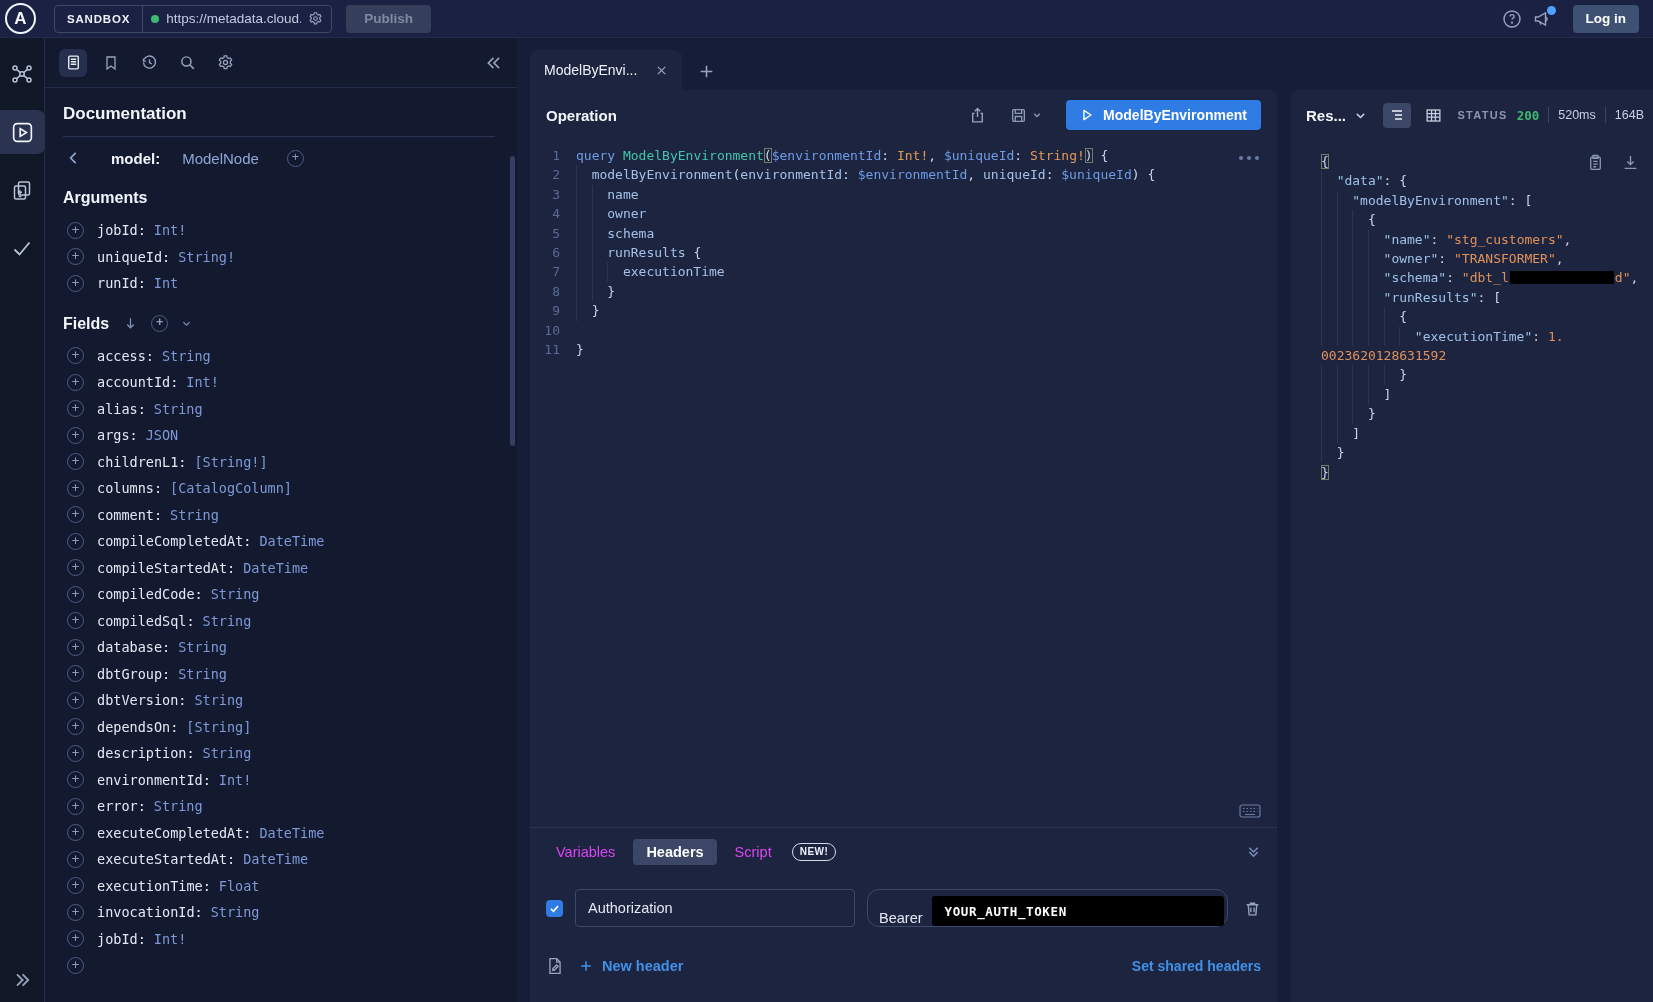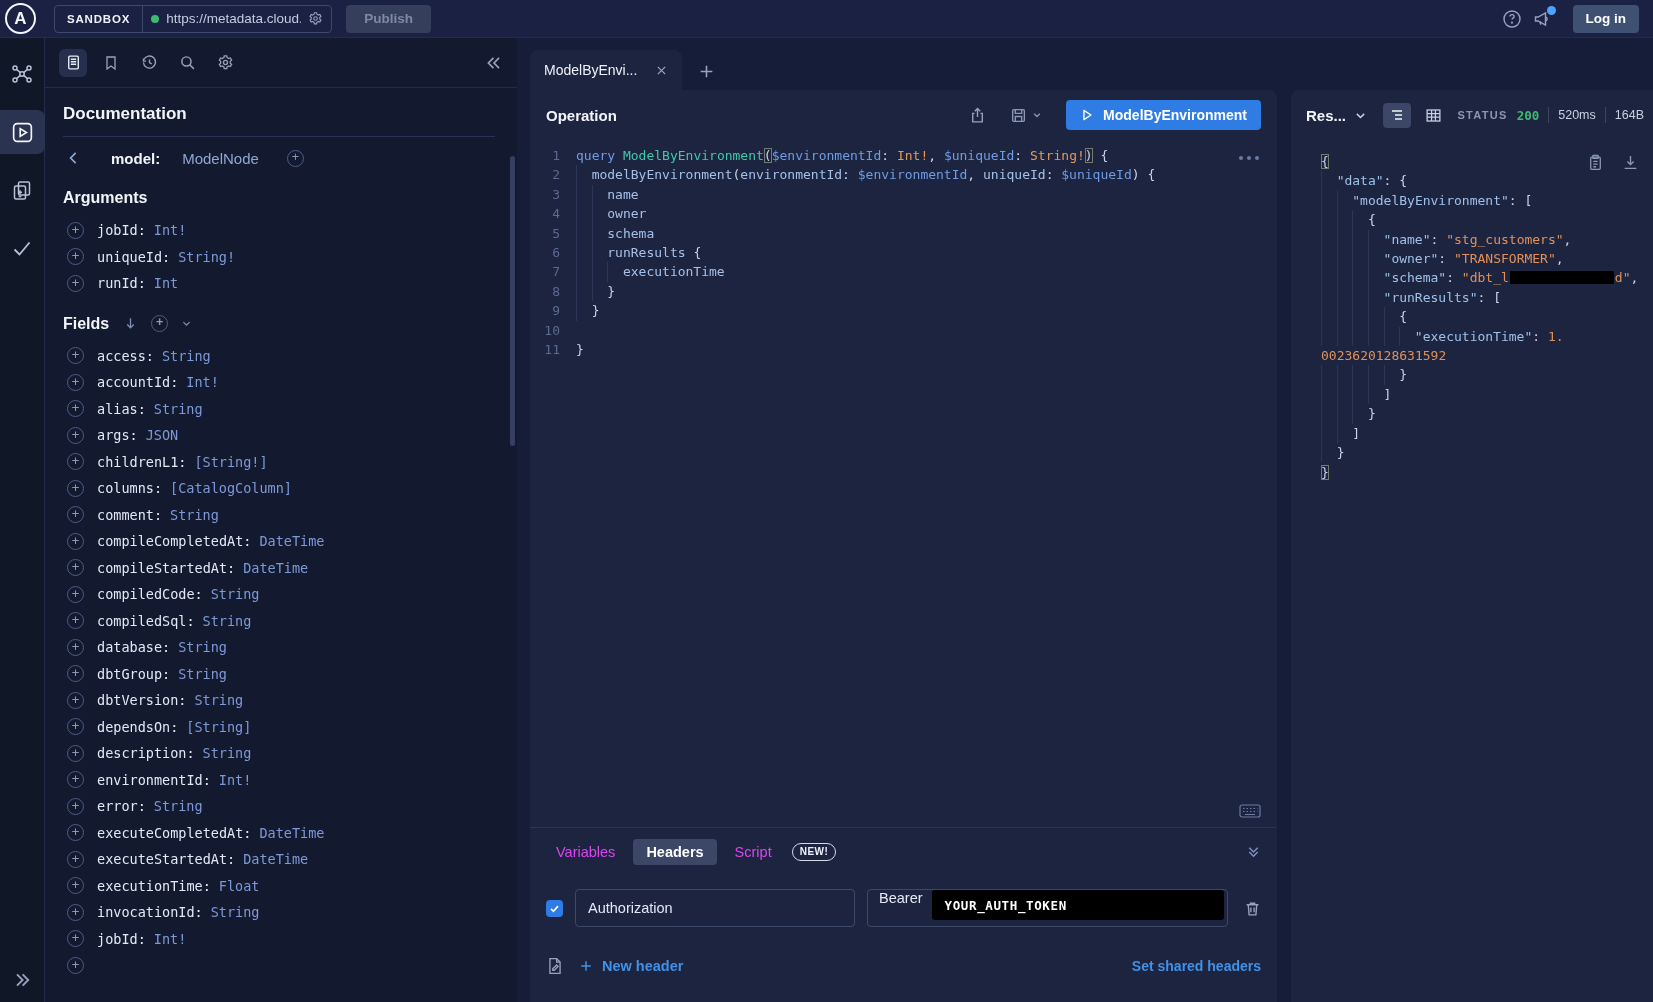--- a/index.html
+++ b/index.html
@@ -83,21 +83,21 @@
   
   .dock { height:174px; flex-shrink:0; padding:0 16px; display:flex; flex-direction:column; }
   .dock-tabs { height:47px; display:flex; align-items:center; gap:8px; }
   .dtab { font-size:14.5px; color:#d946ef; padding:5px 10px; border-radius:4px; }
   .dtab.active { background:#3c4768; color:#fff; font-weight:bold; padding:5px 13px; }
   .badge-new { border:1.5px solid #d3dae8; border-radius:9px; color:#eef2f8; font-size:10px; font-weight:bold; letter-spacing:.05em; padding:2.5px 7px; margin-left:2px; }
   .dock-collapse { margin-left:auto; color:#7e93c0; }
   .hrow { display:flex; align-items:center; gap:12px; margin-top:14px; }
   .cbx { width:17px; height:17px; border-radius:4px; background:#2e7ce4; display:flex; align-items:center; justify-content:center; flex-shrink:0; }
   .keyfield { width:280px; height:38px; border:1px solid #3d4968; border-radius:4px; display:flex; align-items:center; padding:0 12px; font-size:14.5px; color:#e3e9f4; }
-  .valfield { flex:1; height:38px; border:1px solid #3d4968; border-radius:4px; display:flex; align-items:flex-start; gap:9px; padding:0 3px 0 11px; }
+  .valfield { flex:1; height:38px; border:1px solid #3d4968; border-radius:12px; display:flex; align-items:flex-end; gap:9px; padding:0 3px 0 11px; }
   .val-prefix { font-size:14.5px; color:#e3e9f4; }
   .token { flex:1; height:30px; background:#000; border-radius:3px; display:flex; align-items:center; padding:0 13px; color:#fff; font-family:"DejaVu Sans Mono",monospace; font-weight:bold; font-size:12.5px; letter-spacing:.05em; }
   .trash { color:#97a3bd; margin-left:4px; }
   .dock-actions { display:flex; align-items:center; gap:15px; margin-top:30px; }
   .envdoc { color:#97a3bd; }
   .link-newheader { display:flex; align-items:center; gap:9px; color:#4191e8; font-size:14.5px; font-weight:bold; }
   .link-shared { margin-left:auto; color:#4191e8; font-size:14px; font-weight:bold; }
 
   
   .respcard { flex:1; background:#1d2440; border-radius:8px 0 0 0; display:flex; flex-direction:column; min-width:0; }

